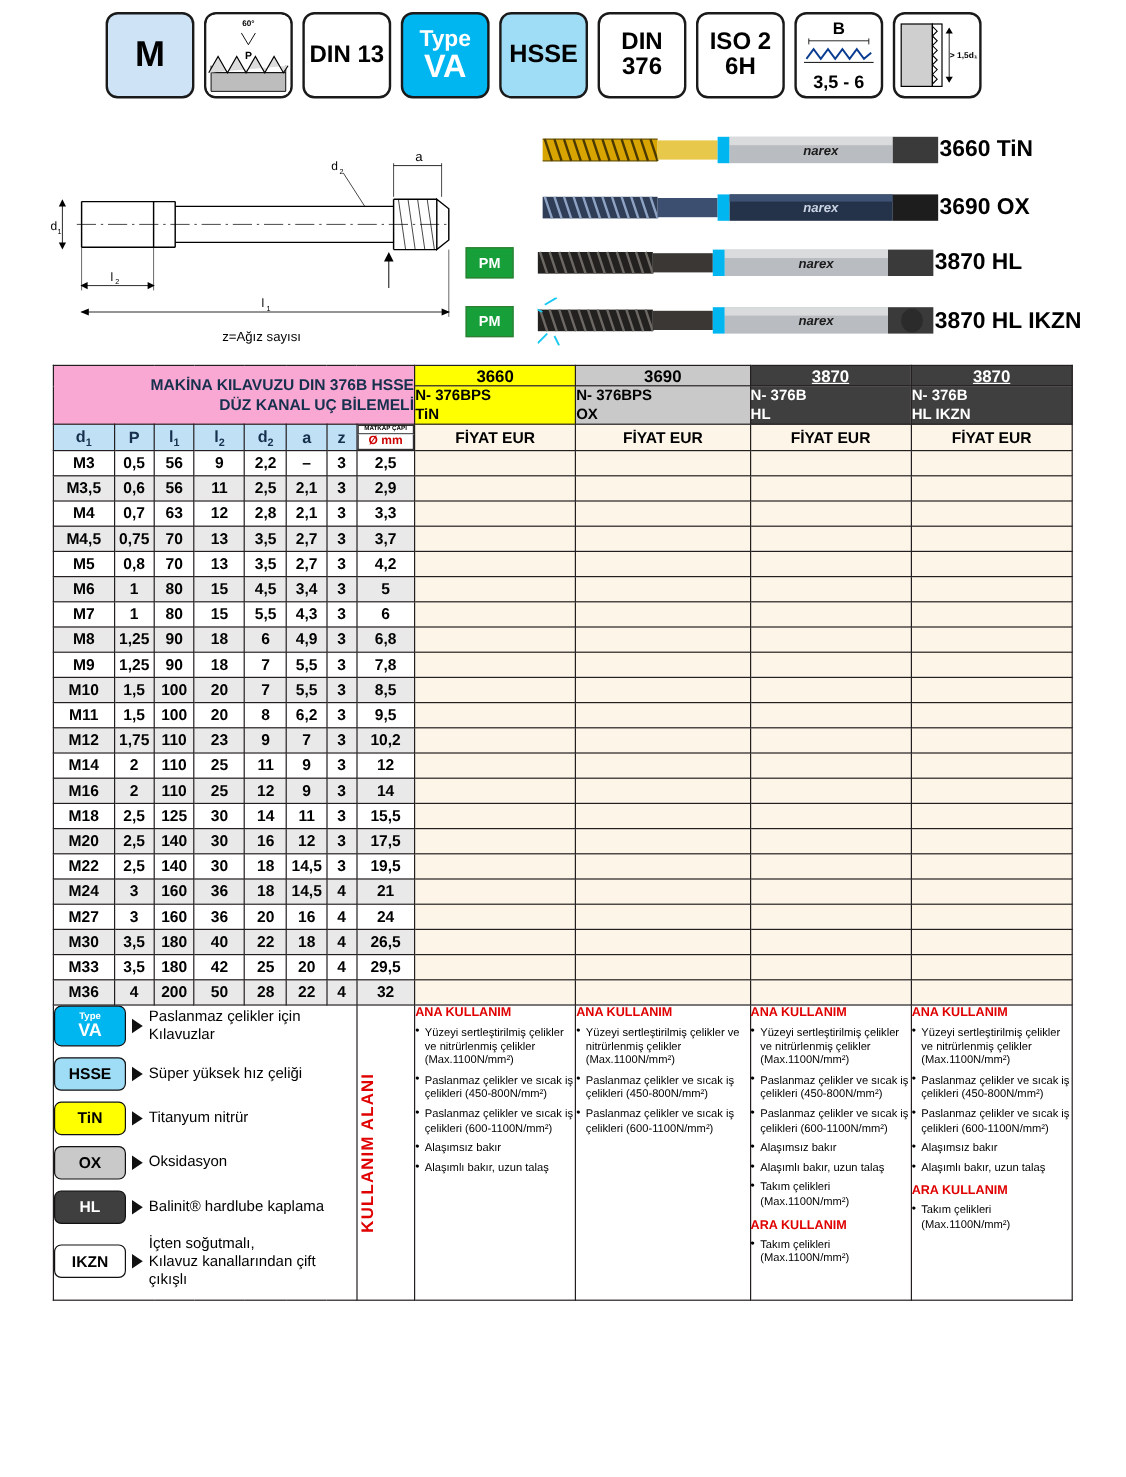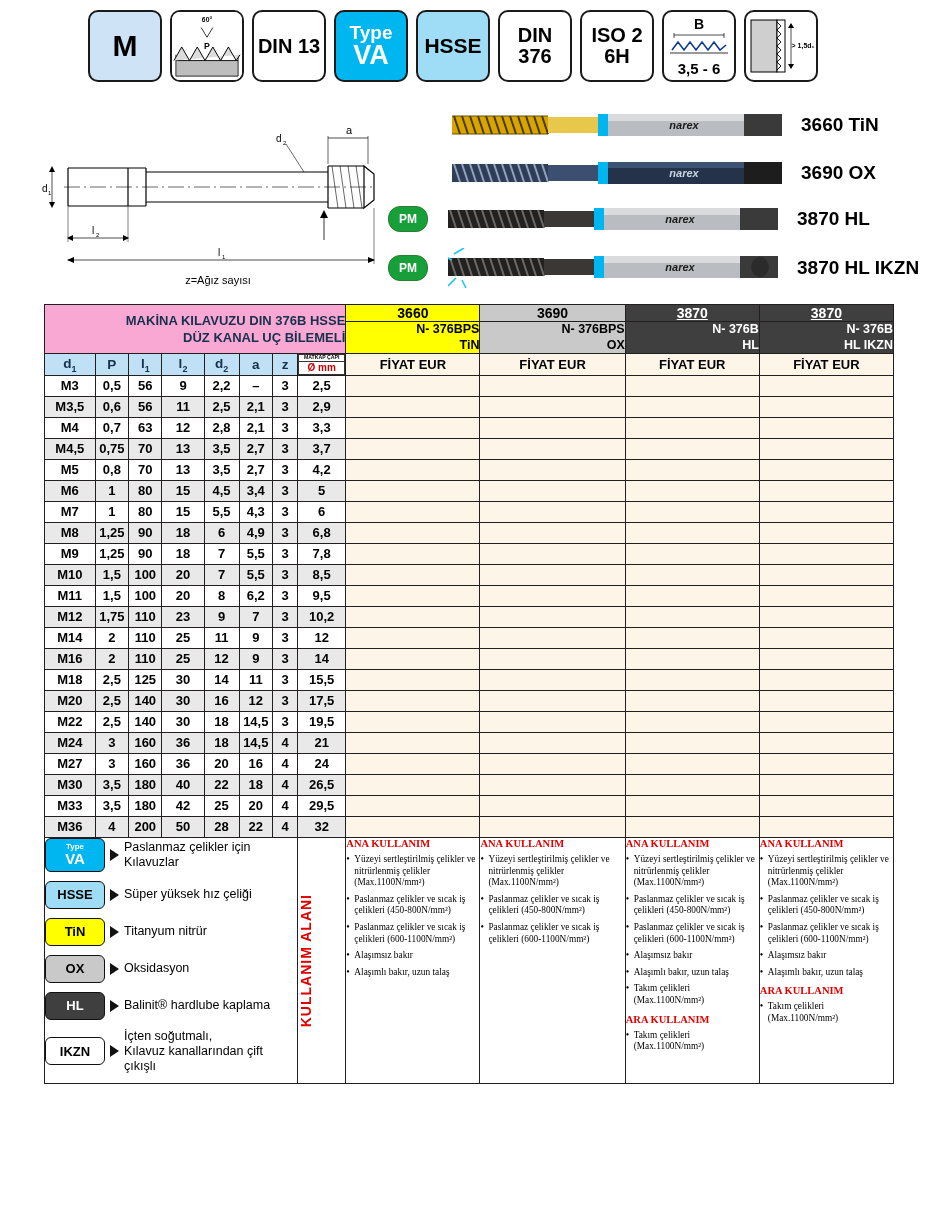--- a/index.html
+++ b/index.html
@@ -43,41 +43,41 @@
   .thread-svg { display:block; }
 
   
   .drawing {
     position:relative;
     height: 210px;
   }
 
   .tap-row { position:absolute; display:flex; align-items:center; }
   .tap-label {
-    font-size: 19px; font-weight: bold; margin-left: 19px; white-space:nowrap;
+    font-size: 19px; font-weight: bold; margin-left: 1px; white-space:nowrap;
   }
   .pm-badge {
-    width:40px;height:26px;border:1px solid #2f7d32;border-radius:12px;
+    width:40px;height:26px;border:1px solid #2f7d32;border-radius:0;
     background:#17a03a;color:#fff;font-size:12px;font-weight:bold;
     display:flex;align-items:center;justify-content:center;
   }
 
   
   .maintable { border-collapse: collapse; margin: 4px 0 0 44px; width: 850px; }
   .maintable td, .maintable th { border: 1px solid #231f20; padding:0; }
 
   .hdr-title {
     background:#f9a8d4; text-align:right; font-weight:bold; font-size:13px;
     line-height:1.35; color:#16304d; padding:6px 4px;
   }
   .code-yellow { background:#ffff00; }
   .code-grey   { background:#c9c9c9; }
   .code-dark   { background:#3f3f3f; color:#fff;text-decoration:underline; }
   .code-cell { text-align:center; font-weight:bold; font-size:14px; padding:4px 2px;margin-left:39px;}
-  .name-cell { text-align:right; font-weight:bold; font-size:12.5px; padding:4px 2px; line-height:1.25;}
+  .name-cell { text-align:left; font-weight:bold; font-size:12.5px; padding:4px 2px; line-height:1.25;}
   .name-yellow { background:#ffff00; }
   .name-grey { background:#c9c9c9; }
   .name-dark { background:#3f3f3f; color:#fff; }
   .fiyat { background:#fdf6e8; text-align:center; font-weight:bold; font-size:13px; padding:6px 2px; }
 
   .dimhdr { background:#bfe0f5; text-align:center; font-weight:bold; font-size:13.5px; color:#16304d; padding:4px 2px; }
   .dimhdr sub { font-size:9px; }
   .maxcap { background:#bfe0f5; padding:1px; text-align:center;margin-top:48px; }
   .maxcap .cap-top { font-size:5.2px; font-weight:bold; background:#fff; border:1px solid #333; display:block; line-height:1.1;}
   .maxcap .cap-bot { font-size:10px; font-weight:bold; color:#c00; background:#fff; border:1px solid #333; border-top:none; display:block; line-height:1.2;}
@@ -105,21 +105,21 @@
   .lg-ikzn { background:#fff; }
   .arrow { width:0;height:0;border-top:6px solid transparent;border-bottom:6px solid transparent;border-left:9px solid #111; margin:0 5px; flex:none;}
   .lg-text { font-size:12.5px; line-height:1.2; }
 
   .vert-cell { background:#fff; text-align:center; vertical-align:middle; width:34px; }
   .vert-text {
     writing-mode: vertical-rl; transform: rotate(180deg);
     color:#e00000; font-weight:bold; font-size:14px; letter-spacing:1px;
     white-space:nowrap;
   }
-  .usage-cell { background:#fff; vertical-align:top; padding:8px 7px;font-family:Liberation Serif, serif; }
+  .usage-cell { background:#fff; vertical-align:top; padding:8px 7px; }
   .usage-head { color:#e00000; font-weight:bold; font-size:10.5px; margin-bottom:5px; }
   .usage-head.second { margin-top:7px; }
   .usage-list { margin:0; padding:0; list-style:none; }
   .usage-list li {
     font-size:9.3px; line-height:1.25; margin-bottom:5px;
     padding-left:8px; position:relative;
   }
   .usage-list li:before {
     content:"•"; position:absolute; left:0; top:-1px; font-size:10px;
   }

